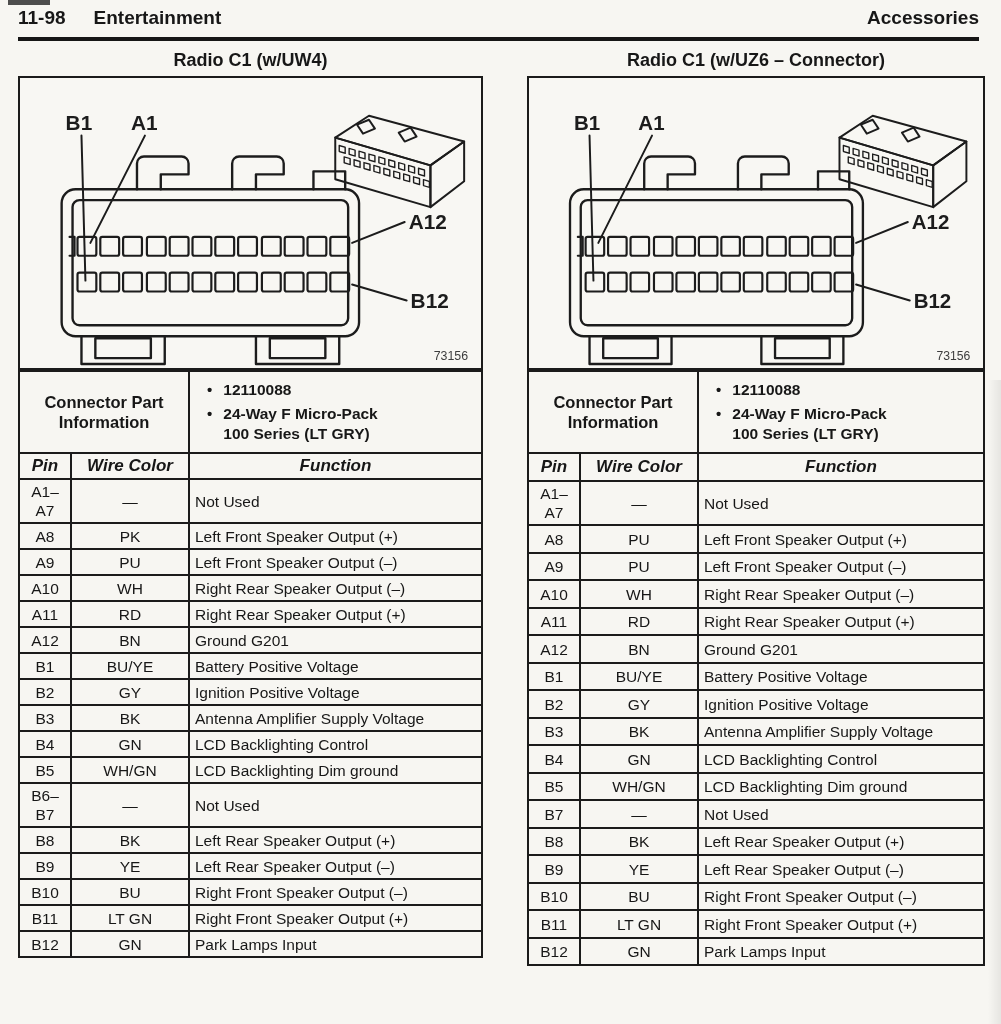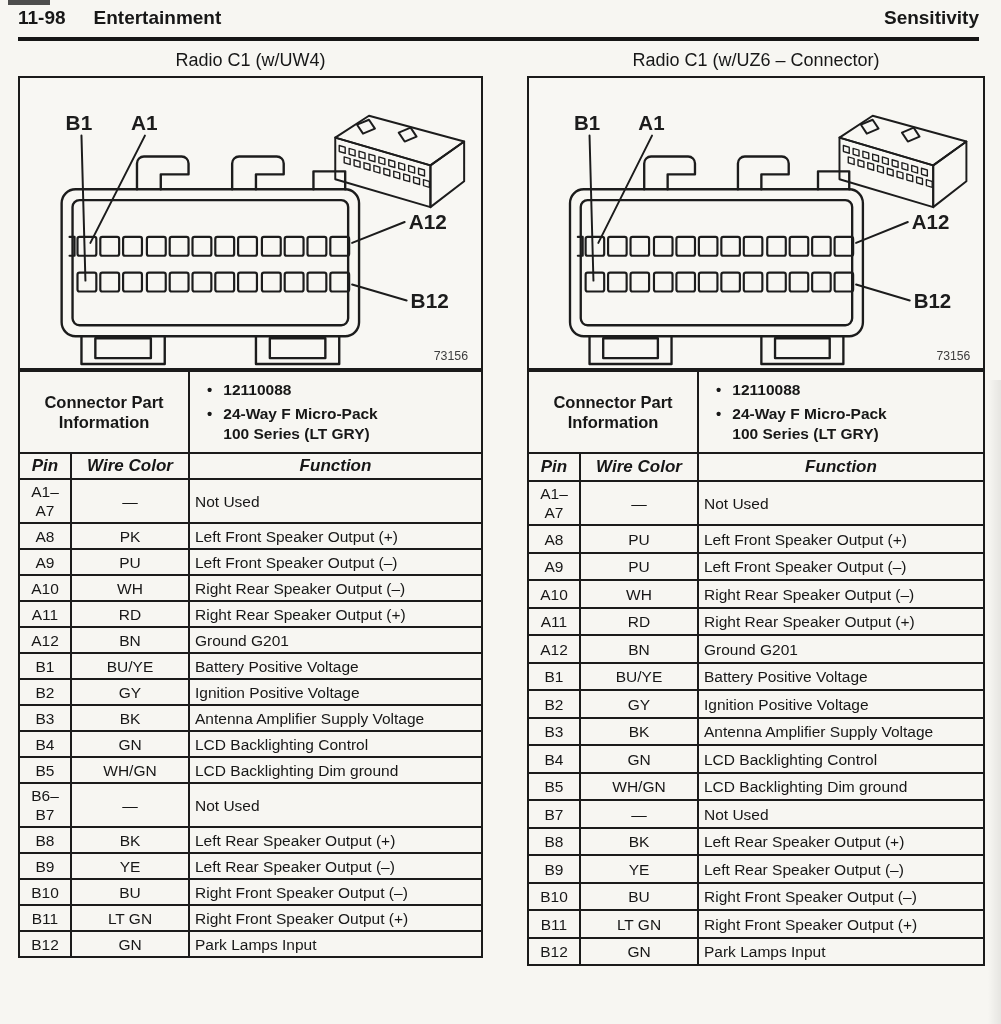--- a/index.html
+++ b/index.html
@@ -14,21 +14,21 @@
     background:linear-gradient(to right,rgba(0,0,0,0),rgba(0,0,0,.07));}
   .hdr{position:absolute;top:7px;left:18px;right:22px;display:flex;
     justify-content:space-between;align-items:baseline;font-weight:bold;font-size:19px;}
   .hdr .pgnum{margin-right:28px;}
   .rule{position:absolute;top:37px;left:18px;right:22px;height:4px;background:#161616;}
 
   .panel{position:absolute;top:46px;}
   .panel-left{left:18px;width:465px;}
   .panel-right{left:527px;width:458px;}
   .panel h2{margin:0;height:30px;line-height:28px;text-align:center;
-    font-size:18px;font-weight:normal;}
+    font-size:18px;font-weight:bold;}
   .diagram-box{border:2.5px solid #1b1b1b;height:294px;box-sizing:border-box;background:#f8f7f3;}
   svg.diagram{width:100%;height:100%;display:block;}
 
   table.pinout{border-collapse:collapse;width:100%;table-layout:fixed;}
   .pinout td,.pinout th{border:2.5px solid #1b1b1b;padding:2px 5px;
     vertical-align:middle;overflow:hidden;}
   .col-pin{width:52px;}
   .col-color{width:118px;}
   .info-head{font-weight:bold;font-size:16.5px;text-align:center;line-height:1.25;}
   .info-list{margin:0;padding:2px 0 2px 12px;list-style:none;font-weight:bold;font-size:15.5px;}
@@ -50,21 +50,21 @@
 </head>
 <body>
 
 <div class="scan-mark"></div>
 <div class="scan-shadow"></div>
 
 <div class="hdr">
   <div>
     <span class="pgnum">11-98</span><span>Entertainment</span>
   </div>
-  <div>Sensitivity</div>
+  <div>Accessories</div>
 </div>
 <div class="rule"></div>
 
 <section class="panel panel-left">
   <h2>Radio C1 (w/UW4)</h2>
 
   <div class="diagram-box">
     <svg class="diagram" viewBox="0 0 465 292" preserveAspectRatio="none">
       <g fill="none" stroke="#1c1c1c" stroke-width="2.4" stroke-linejoin="round" stroke-linecap="round">
         <g>

